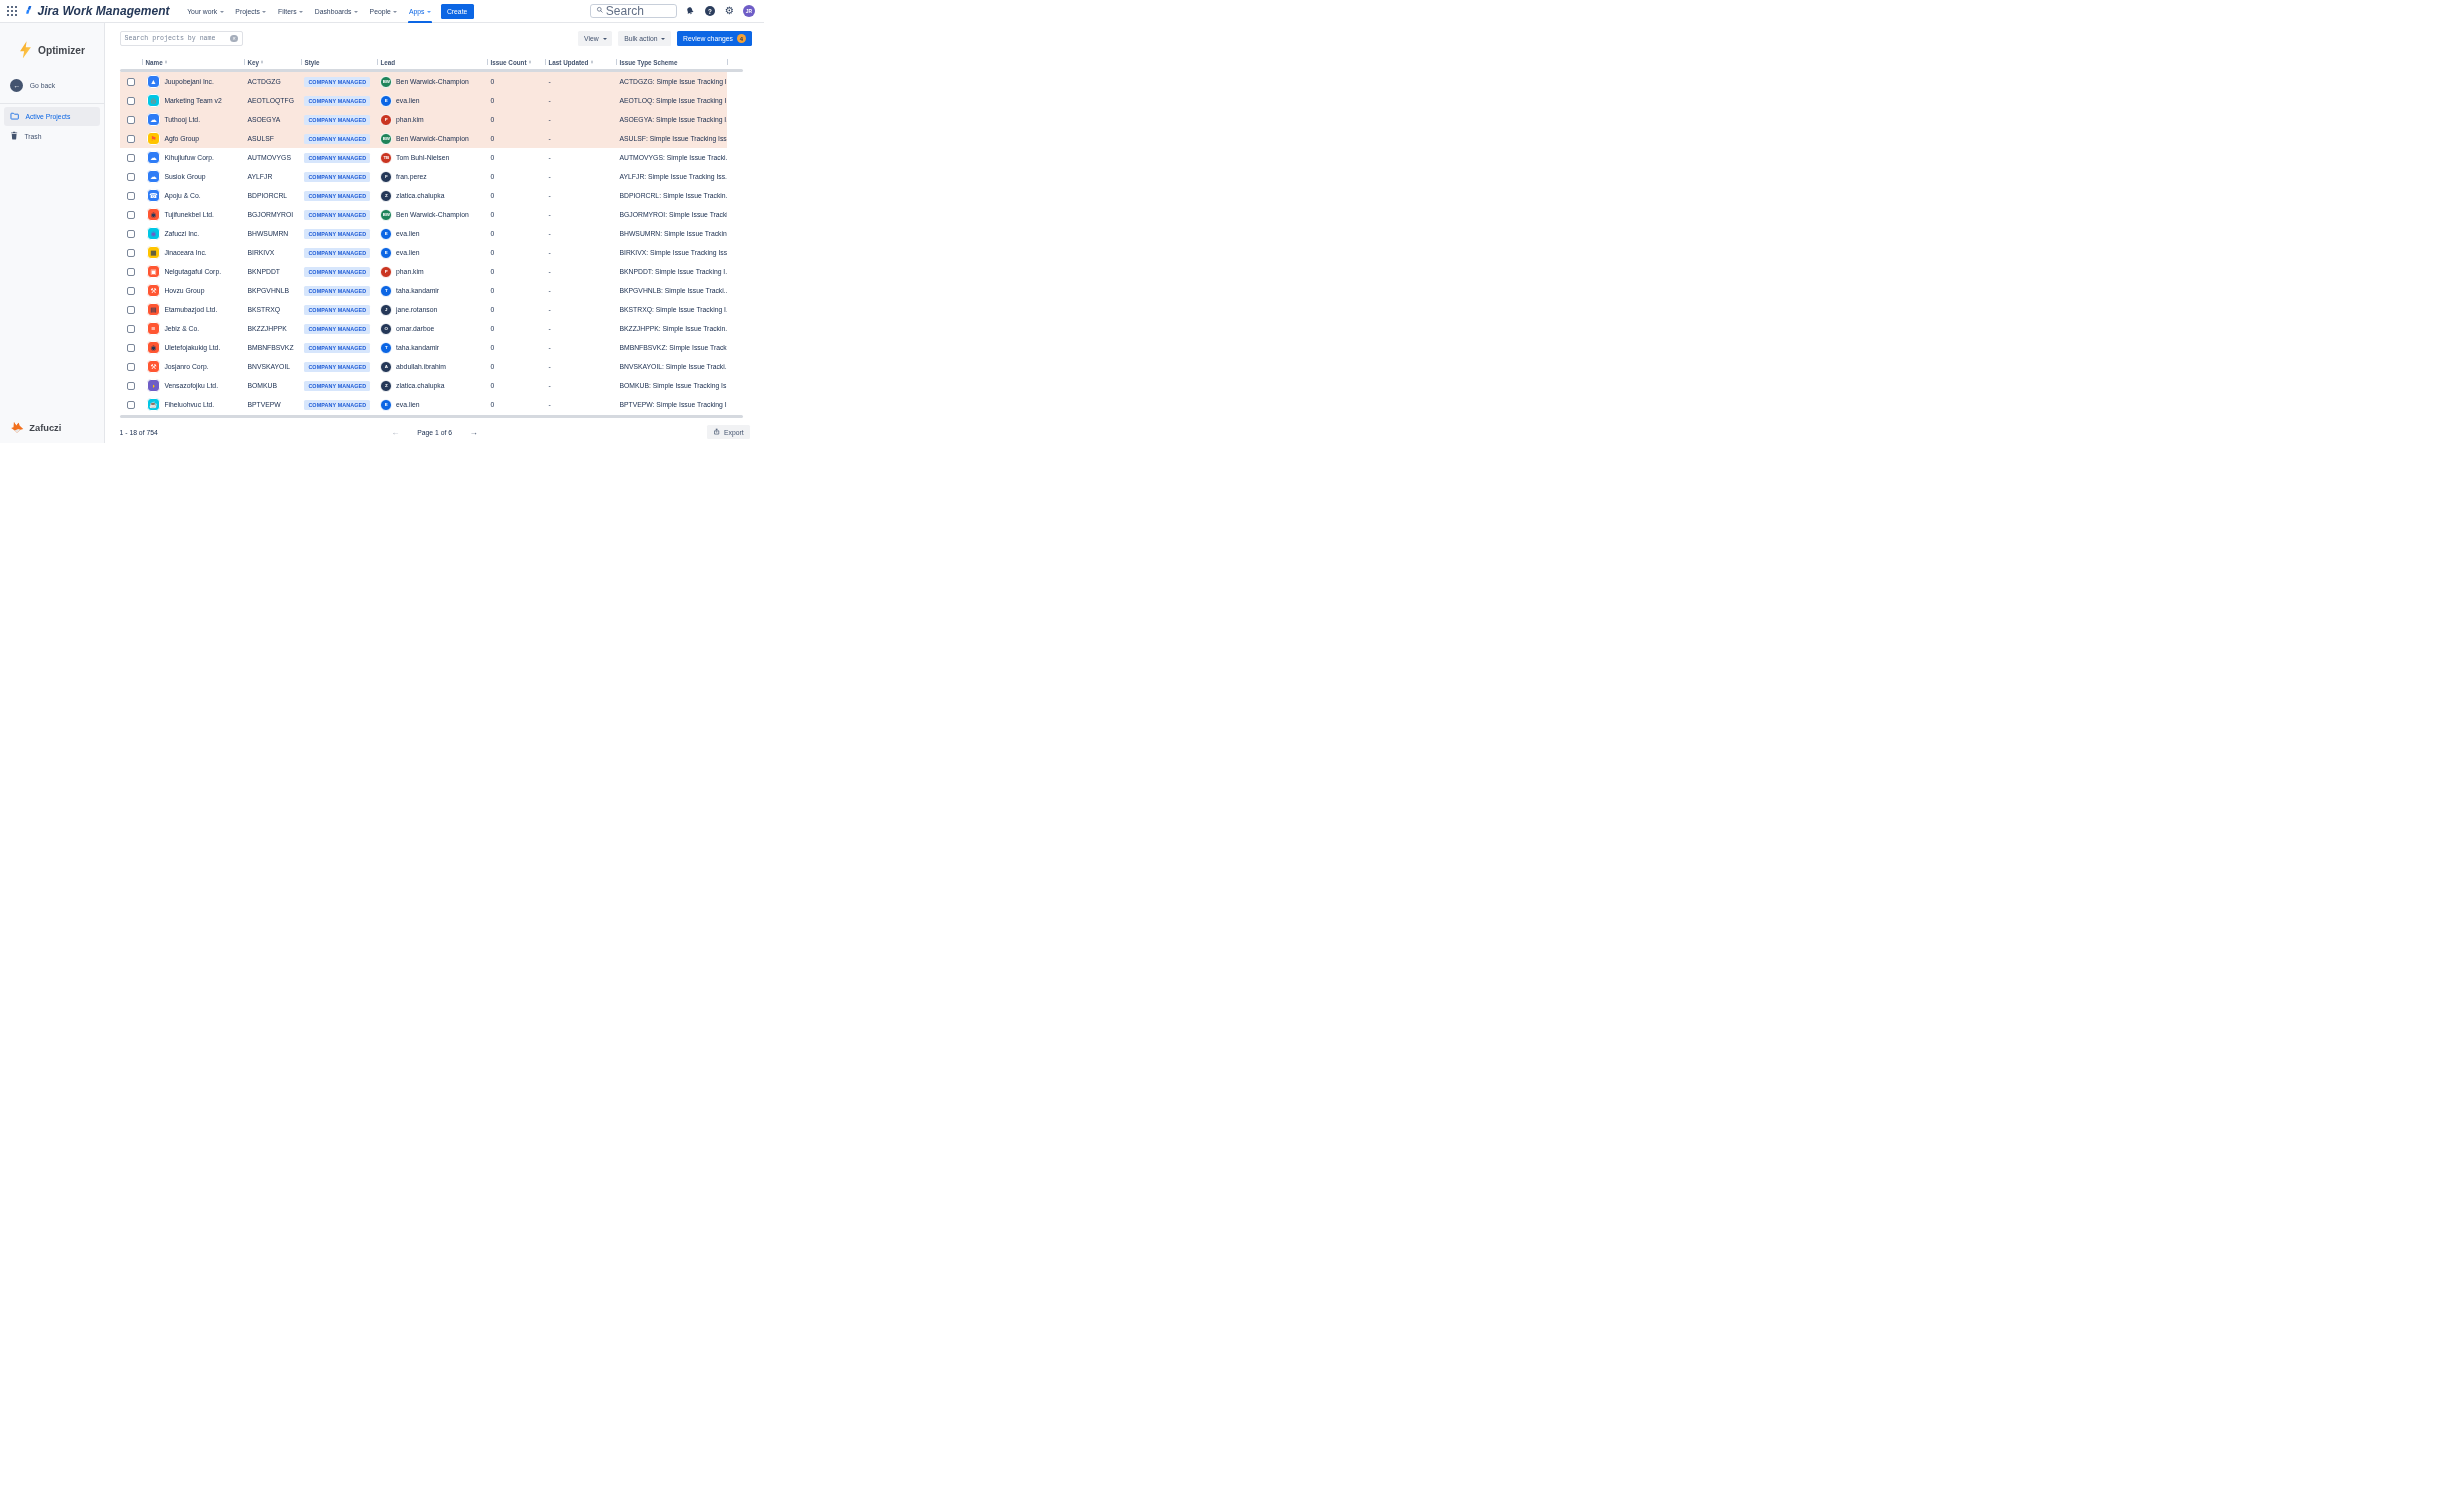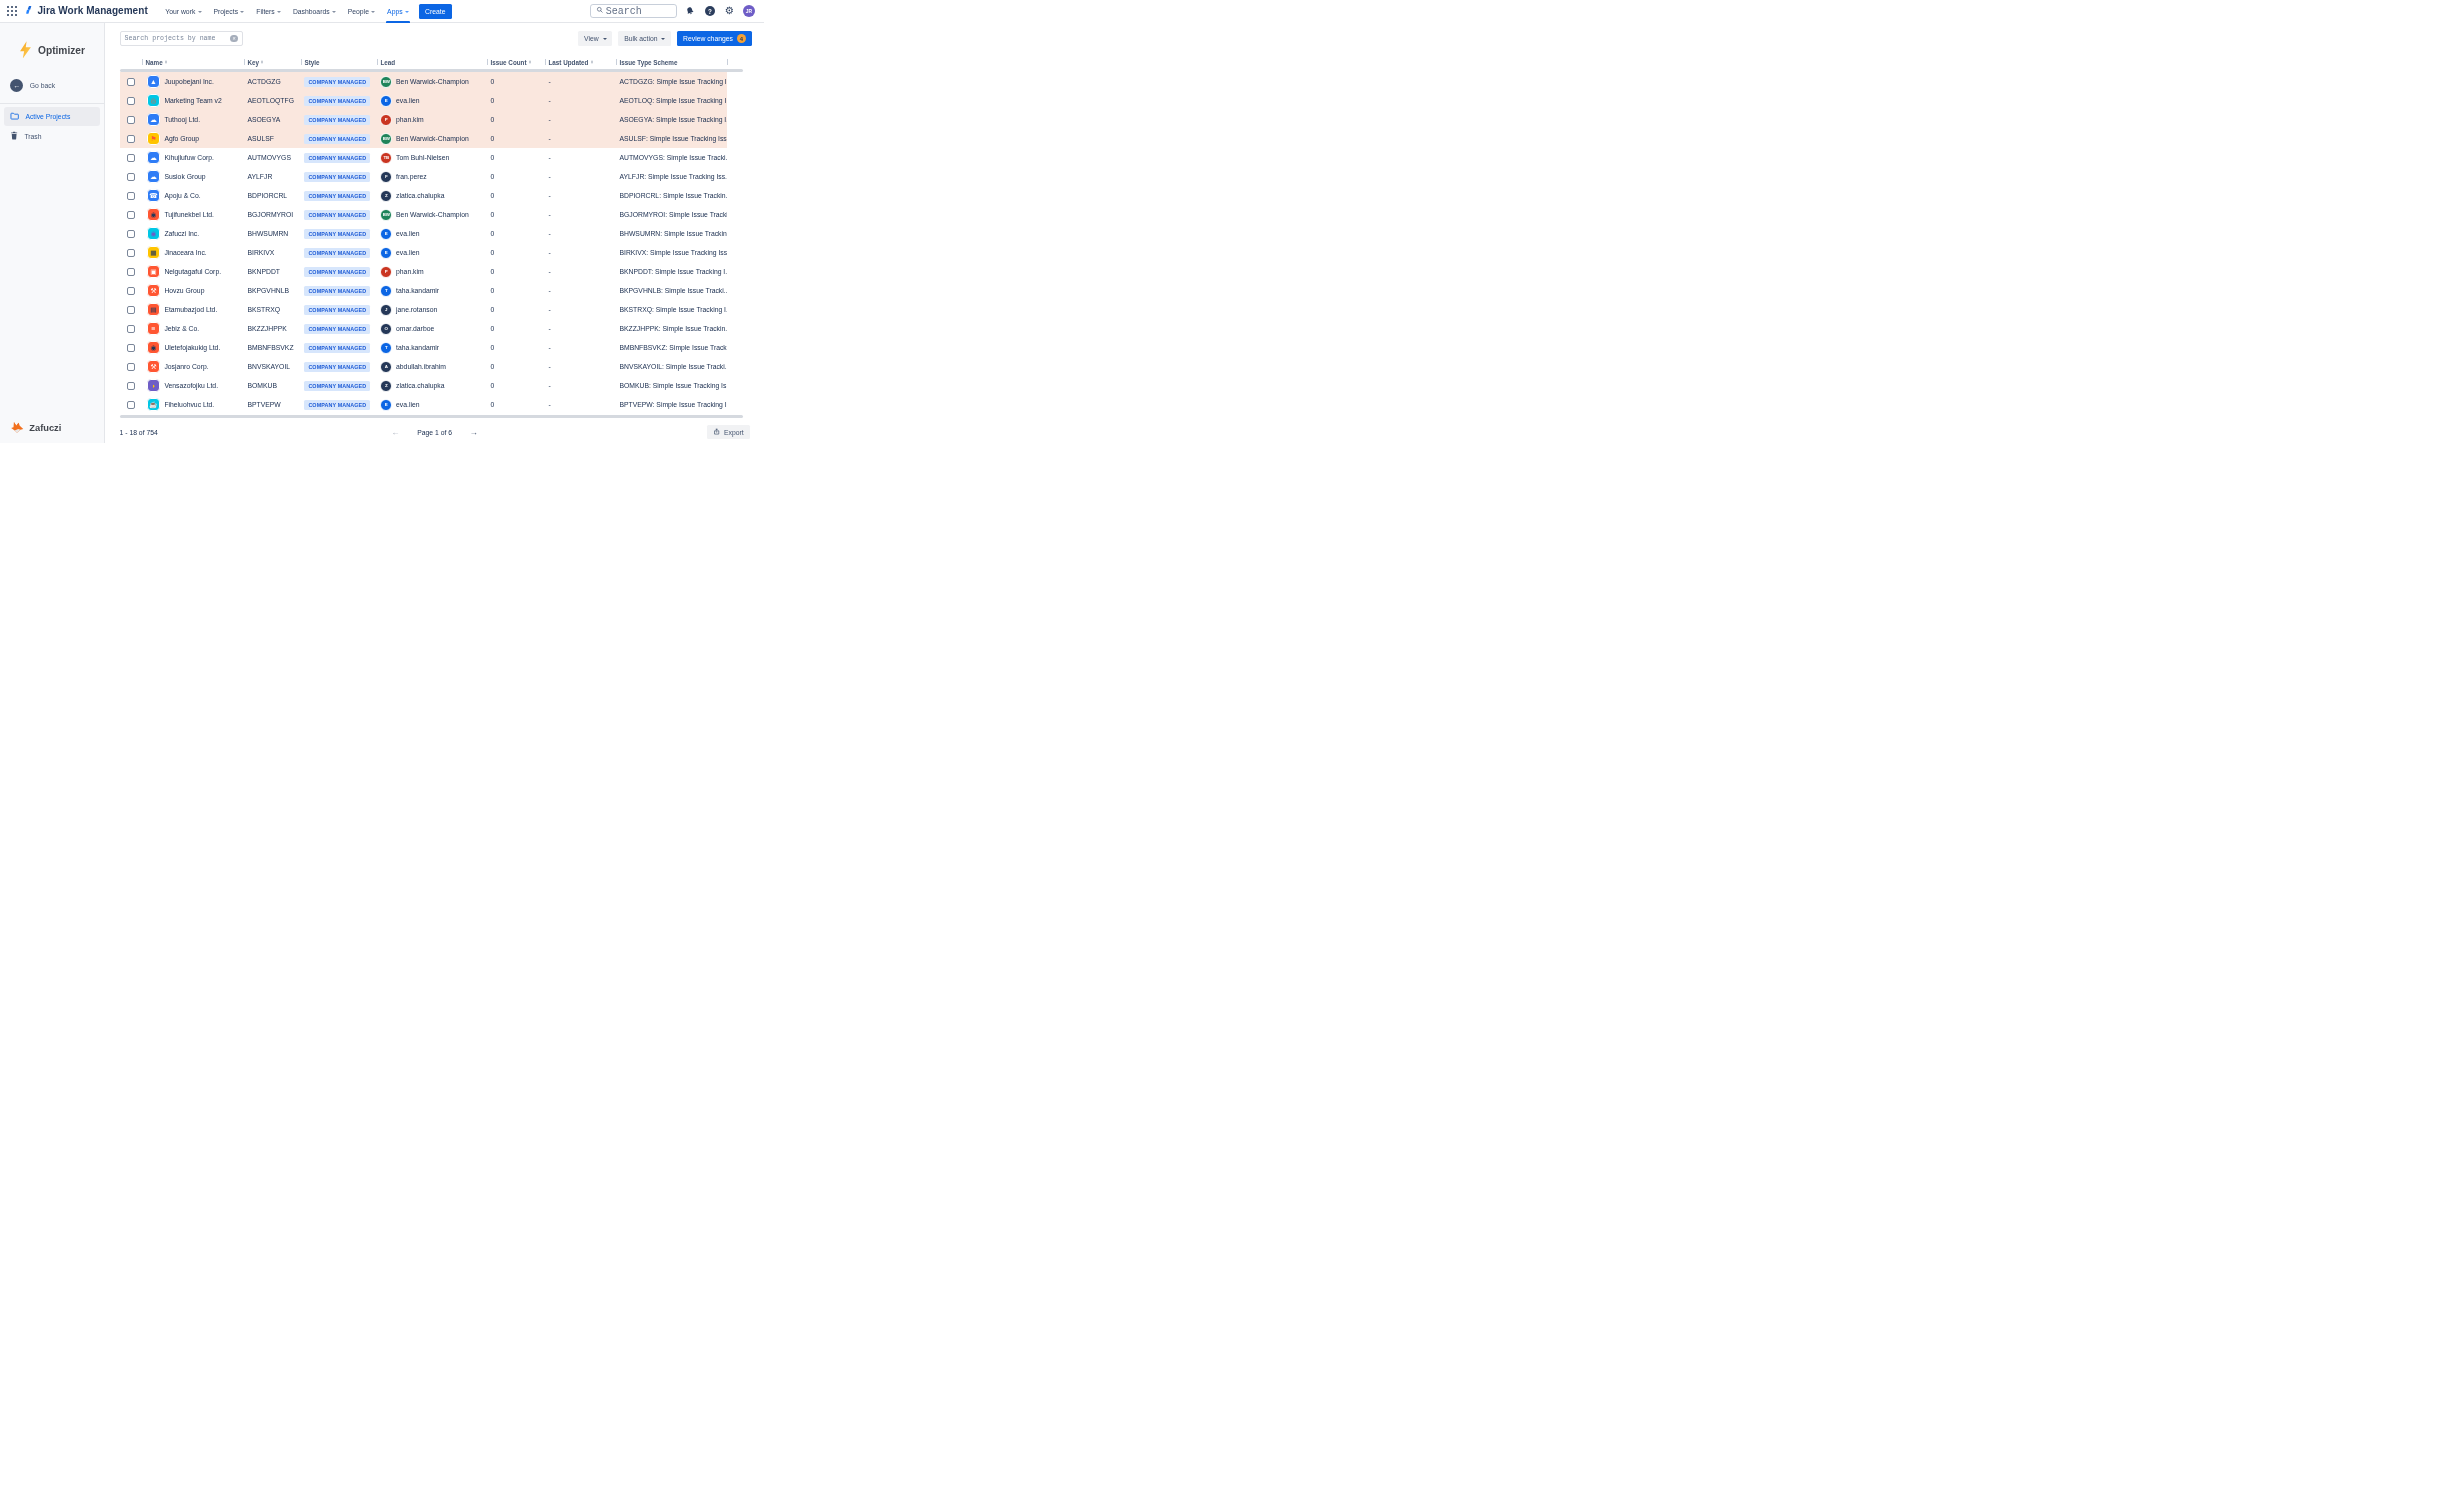--- a/index.html
+++ b/index.html
@@ -6,37 +6,37 @@
   html,body { width:764px; height:443px; overflow:hidden; background:#fff;
     font-family:"Liberation Sans", sans-serif; color:#172B4D; }
 
   
   .topnav { height:23px; background:#fff; border-bottom:0.5px solid #E4E6EA;
     display:flex; align-items:center; padding:0 8.8px 0 6.8px; position:relative; z-index:5; }
   .grid-icon { width:10.7px; height:10.7px; display:grid; grid-template-columns:repeat(3,1fr);
     gap:1.5px; margin-right:6.8px; cursor:pointer; }
   .grid-icon i { background:#253858; border-radius:1.2px; }
   .brand { display:flex; align-items:center; gap:3.4px; margin-right:12.7px; }
-  .brand-title { font-size:10px; font-weight:700; color:#253858; letter-spacing:0.05px; }
+  .brand-title { font-size:12px; font-weight:700; color:#253858; letter-spacing:0.05px;font-style:italic; }
   .navitems { display:flex; align-items:center; gap:2px; height:23px; }
   .navitem { position:relative; height:23px; display:flex; align-items:center; gap:2.4px;
     padding:0 4.9px; font-size:6.8px; font-weight:500; color:#344563; cursor:pointer; }
   .navitem .chev { width:0; height:0; border-left:2px solid transparent; border-right:2px solid transparent;
     border-top:2.4px solid #8590A2; margin-top:1px; }
   .navitem.active { color:#0C66E4; }
   .navitem.active .chev { border-top-color:#579DFF; }
   .navitem.active::after { content:""; position:absolute; left:3.9px; right:3.9px; bottom:0;
     height:1.5px; background:#0C66E4; border-radius:1px 1px 0 0; }
   .create-btn { margin-left:4.9px; background:#0C66E4; color:#fff; font-size:6.8px; font-weight:500;
     border:none; border-radius:1.5px; height:15px; padding:0 6.3px; cursor:pointer; }
   .topnav-right { margin-left:auto; display:flex; align-items:center; gap:6.8px; }
   .gsearch { display:flex; align-items:center; gap:2.9px; width:87px; height:14.6px;
     border:0.7px solid #C8CFDA; border-radius:2.9px; padding:0 4.4px; background:#fff; }
-  .gsearch input { border:none; outline:none; width:100%; font-size:10px; color:#344563;
-    font-family:Liberation Mono, monospace; background:transparent; }
+  .gsearch input { border:none; outline:none; width:100%; font-size:12px; color:#344563;
+    font-family:Liberation Sans, sans-serif; background:transparent; }
   .gsearch input::placeholder { color:#626F86; }
   .icon-btn { width:12.7px; height:12.7px; display:flex; align-items:center; justify-content:center; cursor:pointer; }
   .help-circle { width:10.2px; height:10.2px; border-radius:50%; background:#2C3E5D; color:#fff;
     font-size:6.3px; font-weight:700; display:flex; align-items:center; justify-content:center; }
   .gear-glyph { font-size:10.2px; color:#2C3E5D; line-height:1; }
   .avatar-top { width:12.7px; height:12.7px; border-radius:50%; background:#6E5DC6; color:#fff;
     font-size:4.9px; font-weight:700; display:flex; align-items:center; justify-content:center; cursor:pointer; }
 
   
   .shell { display:flex; height:420px; }

